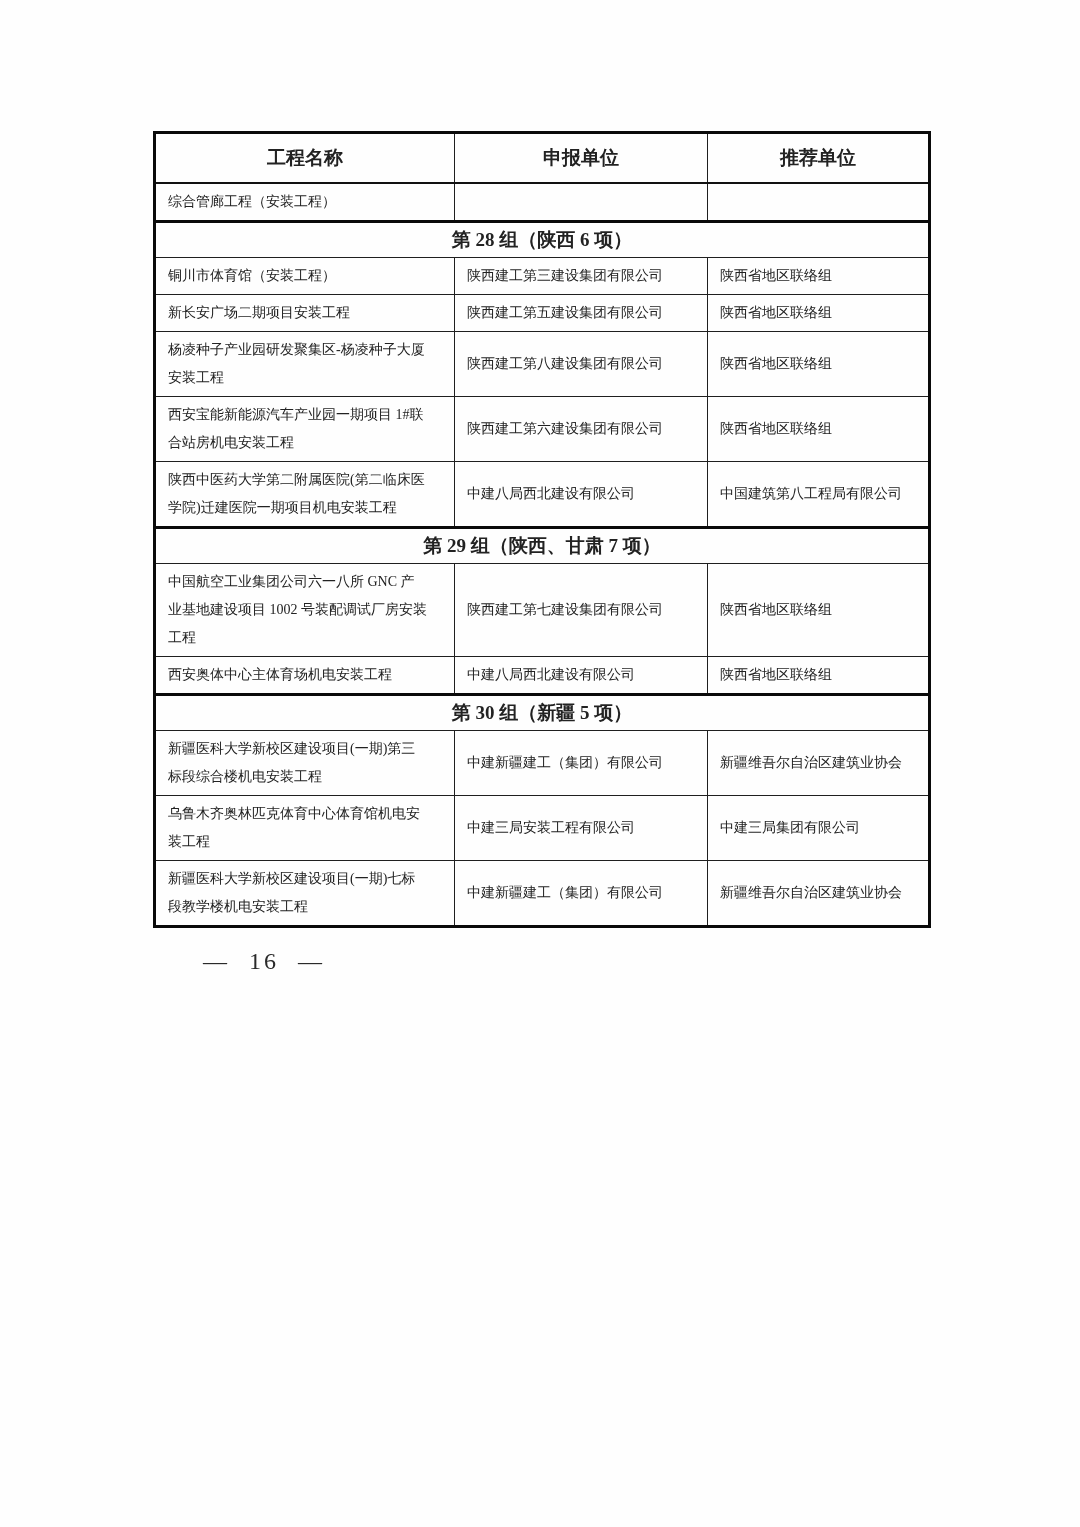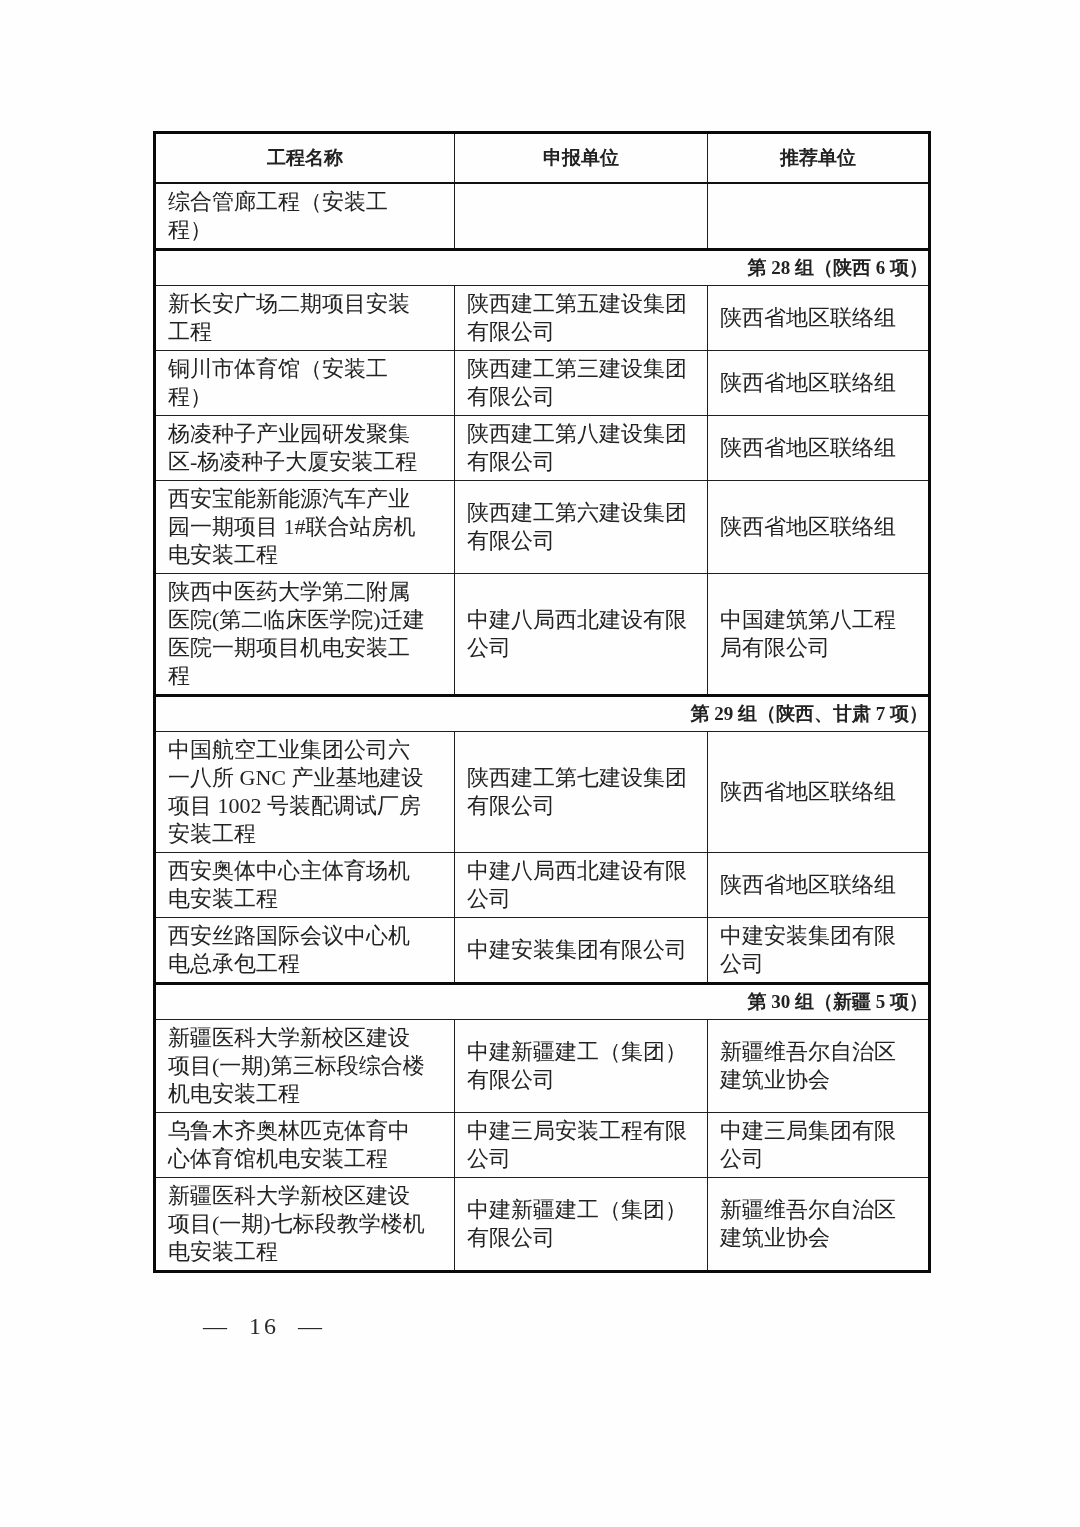--- a/index.html
+++ b/index.html
@@ -23,50 +23,50 @@
     width: 775px;
     background: #fefefe;
     border: 3px solid #0a0a0a;
   }
   col.c1 { width: 300px; }
   col.c2 { width: 253px; }
   col.c3 { width: 222px; }
   .doc-table th,
   .doc-table td {
     border: 1.5px solid #1f1f1f;
-    font-size: 22px;
+    font-size: 14px;
     line-height: 28px;
     vertical-align: middle;
     word-break: break-all;
     overflow-wrap: anywhere;
   }
   .doc-table thead th {
     font-size: 19px;
     font-weight: bold;
     text-align: center;
     padding: 10px 23px;
     border-bottom: 2px solid #111111;
   }
   .doc-table td {
     padding: 4px 0;
     text-align: left;
   }
   .doc-table td:nth-child(1) { padding-left: 12px; padding-right: 26px; }
   .doc-table td:nth-child(2) { padding-left: 12px; padding-right: 16px; }
   .doc-table td:nth-child(3) { padding-left: 12px; padding-right: 15px; }
   tr.group-row td.group-cell {
-    text-align: right;
+    text-align: center;
     font-weight: bold;
     font-size: 19px;
     padding: 3px 0;
     border-top: 3px solid #0a0a0a;
     border-bottom: 1.5px solid #1f1f1f;
   }
   .page-number {
-    margin: 40px 0 0 50px;
+    margin: 20px 0 0 50px;
     font-size: 24px;
     color: #2a2a2a;
     letter-spacing: 3px;
     word-spacing: 10px;
   }
 </style>
 </head>
 <body>
 
 <div class="page">
@@ -87,27 +87,27 @@
     <tbody id="table-body">
         <tr class="data-row">
           <td>综合管廊工程（安装工程）</td>
           <td></td>
           <td></td>
         </tr>
         <tr class="group-row">
           <td colspan="3" class="group-cell">第 28 组（陕西 6 项）</td>
         </tr>
         <tr class="data-row">
-          <td>新长安广场二期项目安装工程</td>
-          <td>陕西建工第五建设集团有限公司</td>
+          <td>铜川市体育馆（安装工程）</td>
+          <td>陕西建工第三建设集团有限公司</td>
           <td>陕西省地区联络组</td>
         </tr>
         <tr class="data-row">
-          <td>铜川市体育馆（安装工程）</td>
-          <td>陕西建工第三建设集团有限公司</td>
+          <td>新长安广场二期项目安装工程</td>
+          <td>陕西建工第五建设集团有限公司</td>
           <td>陕西省地区联络组</td>
         </tr>
         <tr class="data-row">
           <td>杨凌种子产业园研发聚集区-杨凌种子大厦安装工程</td>
           <td>陕西建工第八建设集团有限公司</td>
           <td>陕西省地区联络组</td>
         </tr>
         <tr class="data-row">
           <td>西安宝能新能源汽车产业园一期项目 1#联合站房机电安装工程</td>
           <td>陕西建工第六建设集团有限公司</td>
@@ -124,25 +124,20 @@
         <tr class="data-row">
           <td>中国航空工业集团公司六一八所 GNC 产业基地建设项目 1002 号装配调试厂房安装工程</td>
           <td>陕西建工第七建设集团有限公司</td>
           <td>陕西省地区联络组</td>
         </tr>
         <tr class="data-row">
           <td>西安奥体中心主体育场机电安装工程</td>
           <td>中建八局西北建设有限公司</td>
           <td>陕西省地区联络组</td>
         </tr>
-        <tr class="data-row">
-          <td>西安丝路国际会议中心机电总承包工程</td>
-          <td>中建安装集团有限公司</td>
-          <td>中建安装集团有限公司</td>
-        </tr>
         <tr class="group-row">
           <td colspan="3" class="group-cell">第 30 组（新疆 5 项）</td>
         </tr>
         <tr class="data-row">
           <td>新疆医科大学新校区建设项目(一期)第三标段综合楼机电安装工程</td>
           <td>中建新疆建工（集团）有限公司</td>
           <td>新疆维吾尔自治区建筑业协会</td>
         </tr>
         <tr class="data-row">
           <td>乌鲁木齐奥林匹克体育中心体育馆机电安装工程</td>

